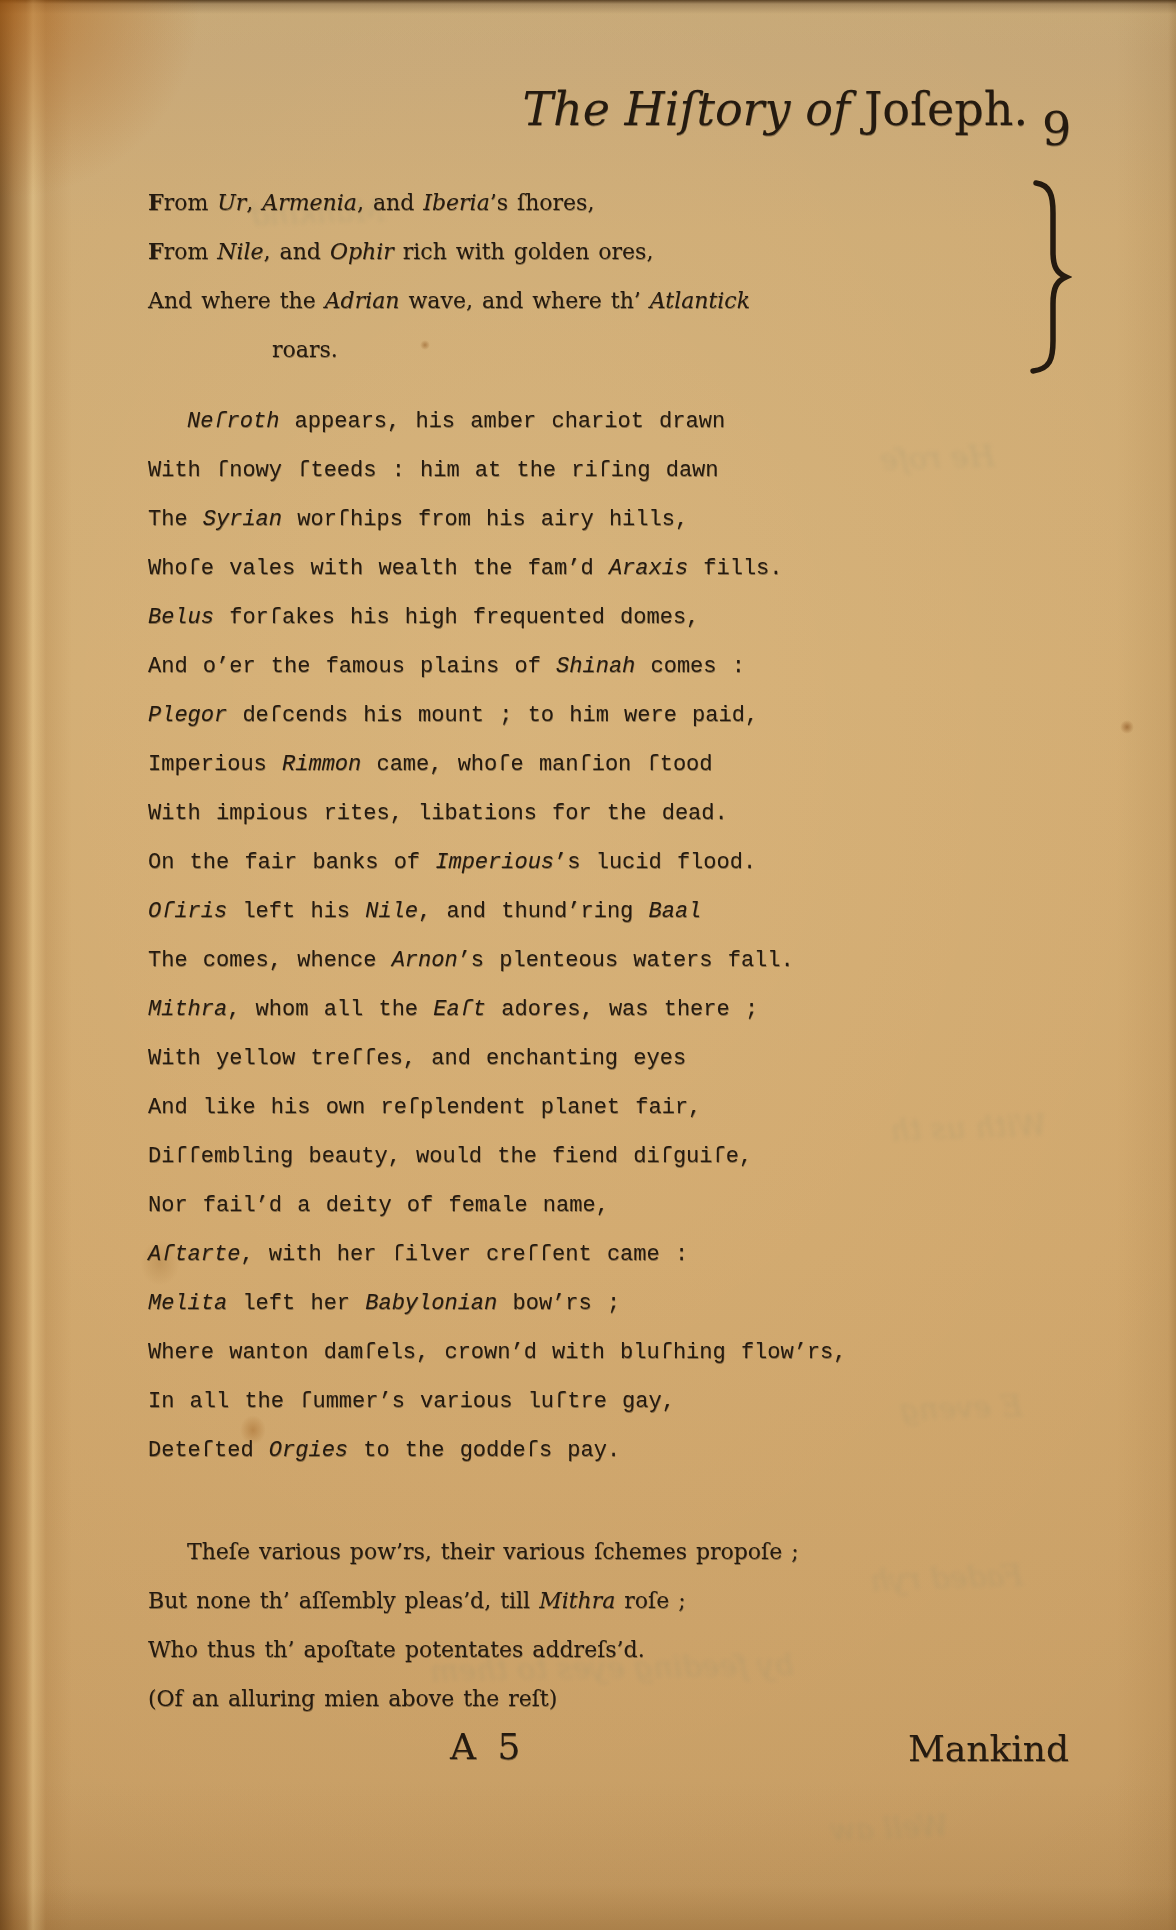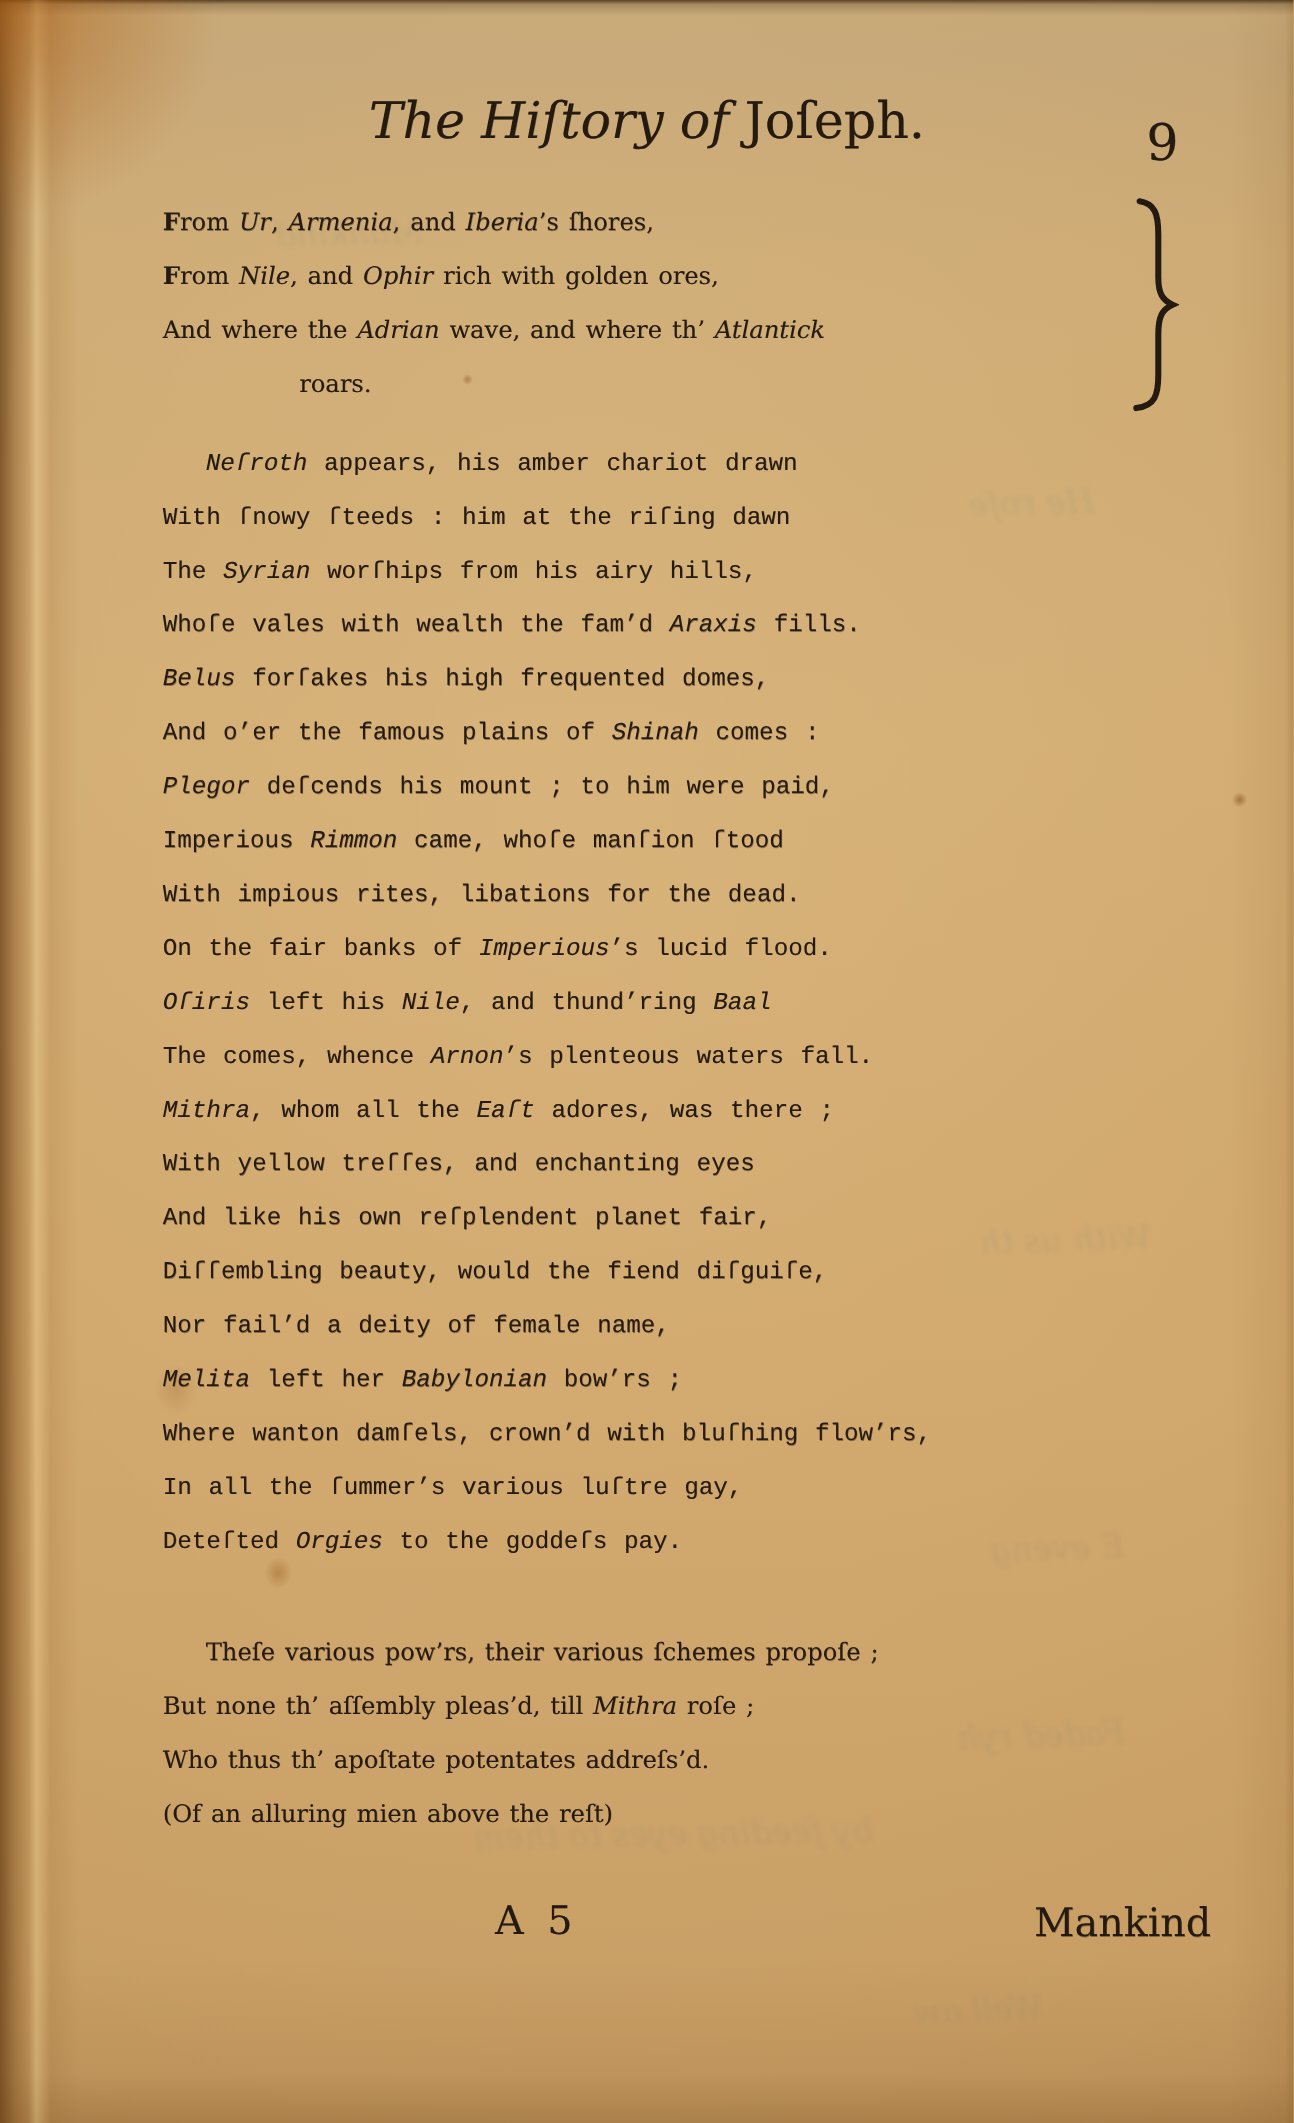--- a/index.html
+++ b/index.html
@@ -20,37 +20,37 @@
       radial-gradient(ellipse 150% 120% at 45% 38%, rgba(255,236,190,0.14), rgba(0,0,0,0) 55%, rgba(88,54,14,0.16) 100%),
       linear-gradient(180deg, #c3a476 0%, #cda972 12%, #d1aa70 35%, #cfa56a 65%, #c69c63 100%);
   }
   
   .ghost{position:absolute;filter:blur(2px);opacity:0.16;transform:scaleX(-1) rotate(2deg);
     color:#7d8468;font-style:italic;font-size:30px;white-space:nowrap;pointer-events:none;}
   .stain{position:absolute;border-radius:50%;pointer-events:none;}
   
   .ink{color:#241a10;text-shadow:0.4px 0.6px 0.6px rgba(52,36,16,0.45);}
   .header-title{
-    position:absolute;top:82px;left:148px;width:880px;text-align:center;
+    position:absolute;top:82px;left:148px;width:880px;text-align:right;
     font-size:46px;white-space:nowrap;
   }
   .title-it{font-style:italic;}
   .title-ro{margin-left:14px;}
   .page-number{position:absolute;top:102px;left:1042px;font-size:46px;}
   .poem{position:absolute;top:178px;left:148px;width:920px;font-size:22px;line-height:49px;}
   .poem p{margin:0;white-space:nowrap;word-spacing:2px;}
   .seg-i{font-style:italic;}
   .seg-b{font-weight:bold;}
   .ind-1{padding-left:39px;}
   .ind-2{padding-left:124px;}
   .stanza-1{margin-top:23px;font-family:Liberation Mono, monospace;}
   .stanza-2{margin-top:52px;}
   .brace{position:absolute;left:1024px;top:178px;width:48px;height:200px;}
   .sig{position:absolute;top:1726px;left:450px;font-size:36px;word-spacing:10px;}
-  .catchword{position:absolute;top:1728px;left:940px;font-size:36px;}
+  .catchword{position:absolute;top:1728px;left:908px;font-size:36px;}
 </style>
 </head>
 <body>
 
 <div class="page"></div>
 
 <div class="ghost" style="top:195px;left:250px;">Mankind</div>
 <div class="ghost" style="top:440px;left:880px;">He rofe</div>
 <div class="ghost" style="top:1110px;left:890px;">With us th</div>
 <div class="ghost" style="top:1390px;left:900px;">E eveng</div>
@@ -91,20 +91,21 @@
       <p class="line"><span class="seg seg-r">Imperious </span><span class="seg seg-i">Rimmon</span><span class="seg seg-r"> came, whoſe manſion ſtood</span></p>
       <p class="line"><span class="seg seg-r">With impious rites, libations for the dead.</span></p>
       <p class="line"><span class="seg seg-r">On the fair banks of </span><span class="seg seg-i">Imperious</span><span class="seg seg-r">’s lucid flood.</span></p>
       <p class="line"><span class="seg seg-i">Oſiris</span><span class="seg seg-r"> left his </span><span class="seg seg-i">Nile</span><span class="seg seg-r">, and thund’ring </span><span class="seg seg-i">Baal</span></p>
       <p class="line"><span class="seg seg-r">The comes, whence </span><span class="seg seg-i">Arnon</span><span class="seg seg-r">’s plenteous waters fall.</span></p>
       <p class="line"><span class="seg seg-i">Mithra</span><span class="seg seg-r">, whom all the </span><span class="seg seg-i">Eaſt</span><span class="seg seg-r"> adores, was there ;</span></p>
       <p class="line"><span class="seg seg-r">With yellow treſſes, and enchanting eyes</span></p>
       <p class="line"><span class="seg seg-r">And like his own reſplendent planet fair,</span></p>
       <p class="line"><span class="seg seg-r">Diſſembling beauty, would the fiend diſguiſe,</span></p>
       <p class="line"><span class="seg seg-r">Nor fail’d a deity of female name,</span></p>
+      <p class="line"><span class="seg seg-i">Aſtarte</span><span class="seg seg-r">, with her ſilver creſſent came :</span></p>
       <p class="line"><span class="seg seg-i">Melita</span><span class="seg seg-r"> left her </span><span class="seg seg-i">Babylonian</span><span class="seg seg-r"> bow’rs ;</span></p>
       <p class="line"><span class="seg seg-r">Where wanton damſels, crown’d with bluſhing flow’rs,</span></p>
       <p class="line"><span class="seg seg-r">In all the ſummer’s various luſtre gay,</span></p>
       <p class="line"><span class="seg seg-r">Deteſted </span><span class="seg seg-i">Orgies</span><span class="seg seg-r"> to the goddeſs pay.</span></p>
     </div>
     <div class="stanza stanza-2">
       <p class="line ind-1"><span class="seg seg-r">Theſe various pow’rs, their various ſchemes propoſe ;</span></p>
       <p class="line"><span class="seg seg-r">But none th’ aſſembly pleas’d, till </span><span class="seg seg-i">Mithra</span><span class="seg seg-r"> roſe ;</span></p>
       <p class="line"><span class="seg seg-r">Who thus th’ apoſtate potentates addreſs’d.</span></p>
       <p class="line"><span class="seg seg-r">(Of an alluring mien above the reſt)</span></p>

